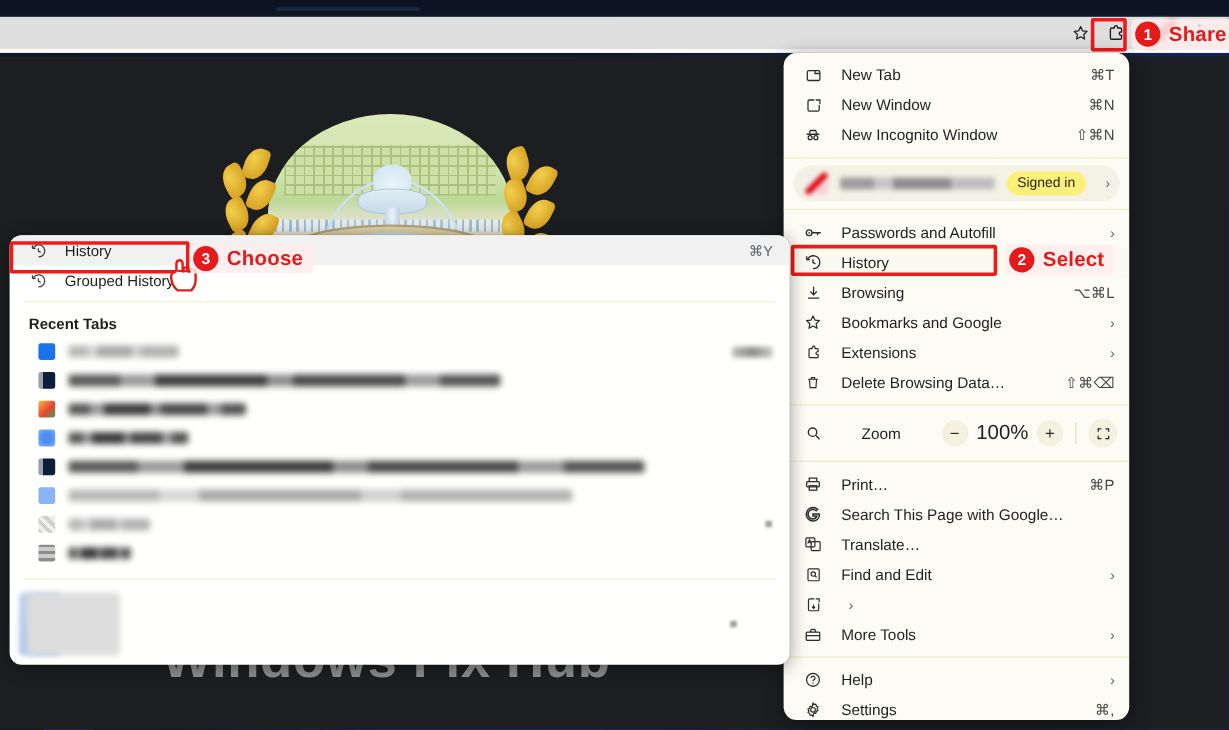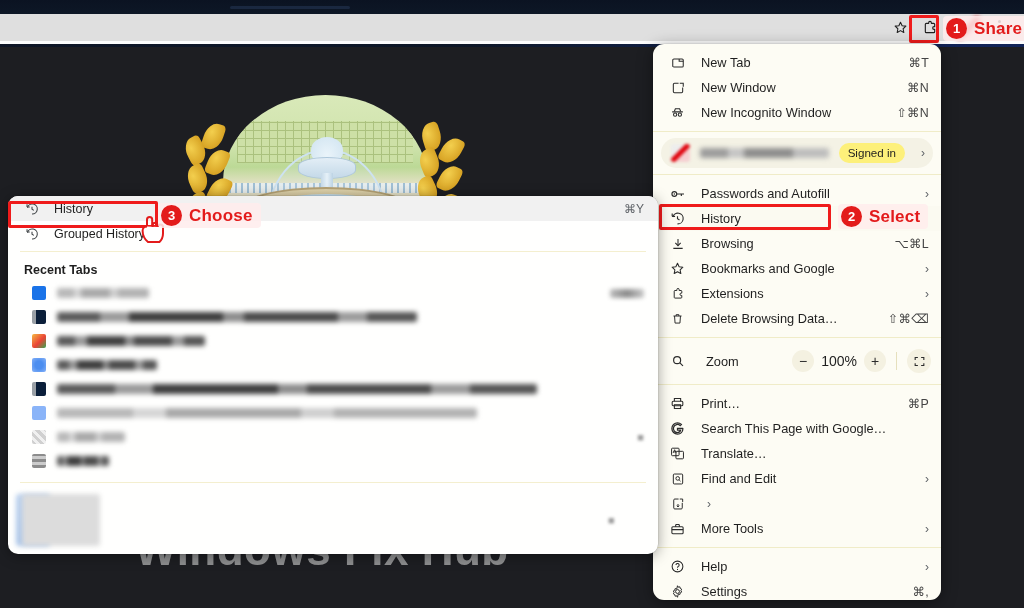--- a/index.html
+++ b/index.html
@@ -214,28 +214,28 @@
     width: 19px; height: 18px; border-radius: 3px; filter: blur(1.6px);
     background: linear-gradient(135deg,#ededed 0 38%, #e00711 40% 58%, #f5cfd1 60% 100%);
   }
   #profile-name { flex: 1; height: 10px; border-radius: 2px; filter: blur(2.4px); width: 66px;
     background: linear-gradient(90deg,#9c9c9c 0 22%, #c5c5c5 22% 34%, #8d8d8d 34% 72%, #bdbdbd 72% 100%); }
   #signed-in-pill {
     background: #fdf07a; color: #1f1f1f; font-size: 11.6px; font-weight: 500;
     border-radius: 11px; padding: 3px 9px 4px;
   }
 
-  #zoom-row { height: 34px; display: flex; align-items: center; padding: 0 10px 0 16px; gap: 20px; }
+  #zoom-row { height: 34px; display: flex; align-items: center; padding: 0 10px 0 16px; gap: 32px; }
   #zoom-controls { flex: 1; display: flex; align-items: center; justify-content: flex-end; gap: 7px; }
   .zoom-btn {
     width: 22px; height: 22px; border-radius: 50%; background: #f4f1e1;
     display: flex; align-items: center; justify-content: center;
     font-size: 14px; color: #2b2b2b; line-height: 1;
   }
-  #zoom-value { font-size: 14px; min-width: 34px; text-align: center; }
+  #zoom-value { font-size: 17px; min-width: 34px; text-align: center; }
   #zoom-divider { width: 1px; height: 18px; background: #e6e0bd; margin: 0 3px; }
   #fullscreen-btn {
     width: 24px; height: 24px; border-radius: 50%; background: #f4f1e1;
     display:flex; align-items:center; justify-content:center; color:#2b2b2b;
   }
 
   
   .badge {
     width: 21px; height: 21px; border-radius: 50%; background: #e31b1b;
     color: #fff; font-size: 13px; font-weight: bold;

